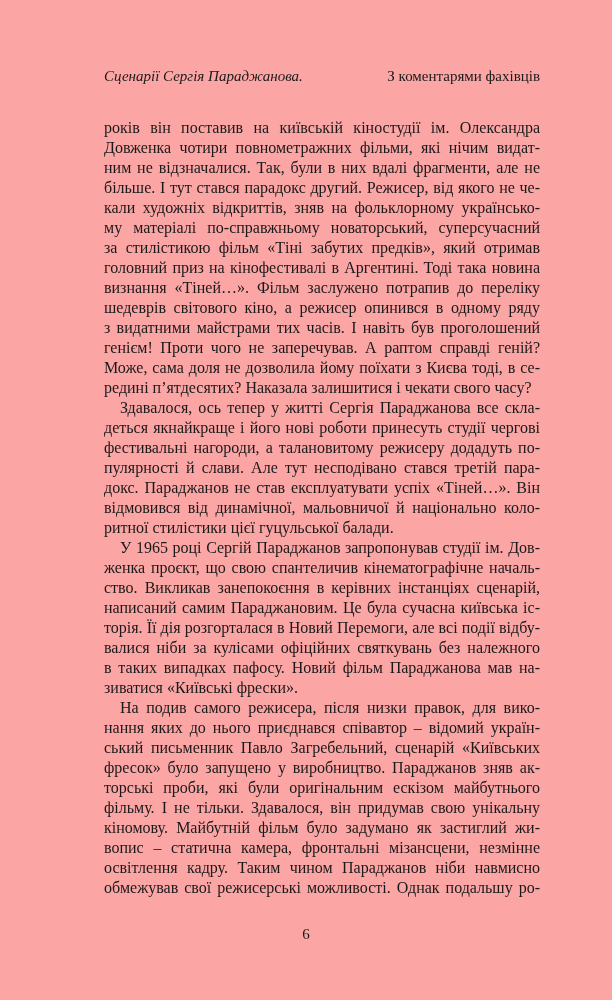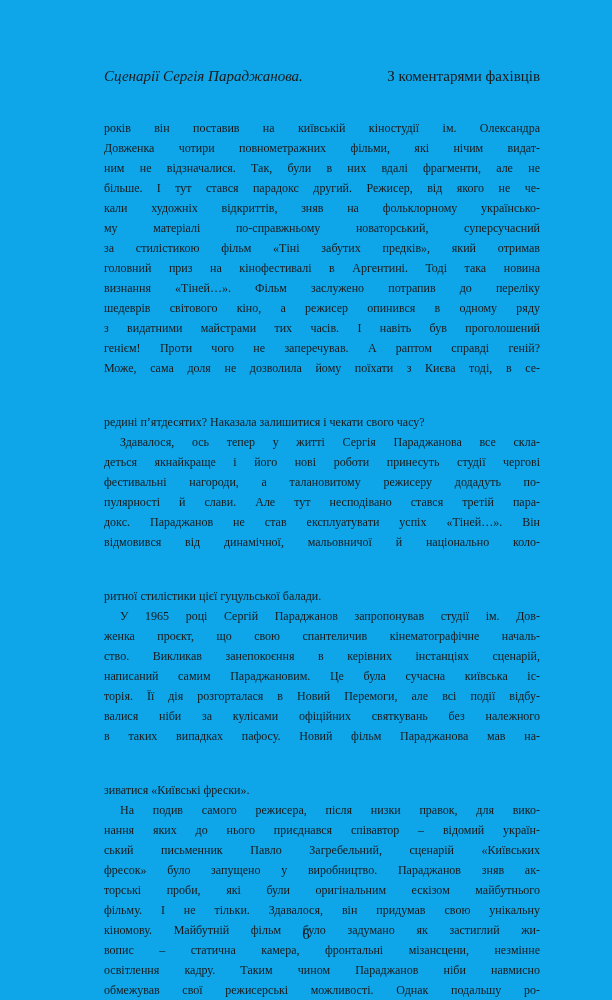--- a/index.html
+++ b/index.html
@@ -5,21 +5,21 @@
   html, body {
     margin: 0;
     padding: 0;
     background: #e9e9e9;
   }
   .page {
     position: relative;
     width: 612px;
     height: 1000px;
     margin: 0 auto;
-    background: #0ea5e9;
+    background: #fca5a5;
     box-sizing: border-box;
     padding: 66px 72px 0 104px;
     font-family: "Liberation Serif", serif;
     color: #1a1a1a;
     overflow: hidden;
   }
   .running-header {
     display: flex;
     justify-content: space-between;
     align-items: baseline;
@@ -27,33 +27,32 @@
     line-height: 20px;
   }
   .running-header .left {
     font-style: italic;
   }
   .running-header .right {
     font-style: normal;
   }
   .body-text {
     margin-top: 32px;
-    font-size: 12px;
+    font-size: 16px;
   }
   .line {
     line-height: 20px;
     text-align: justify;
     text-align-last: justify;
     -moz-text-align-last: justify;
     white-space: normal;
     overflow: hidden;
   }
   .line.last {
     text-align-last: left;
-    margin-top: 34px;
     -moz-text-align-last: left;
   }
   .line.indent {
     text-indent: 16px;
   }
   .folio {
     position: absolute;
     left: 0;
     width: 612px;
     top: 924px;

